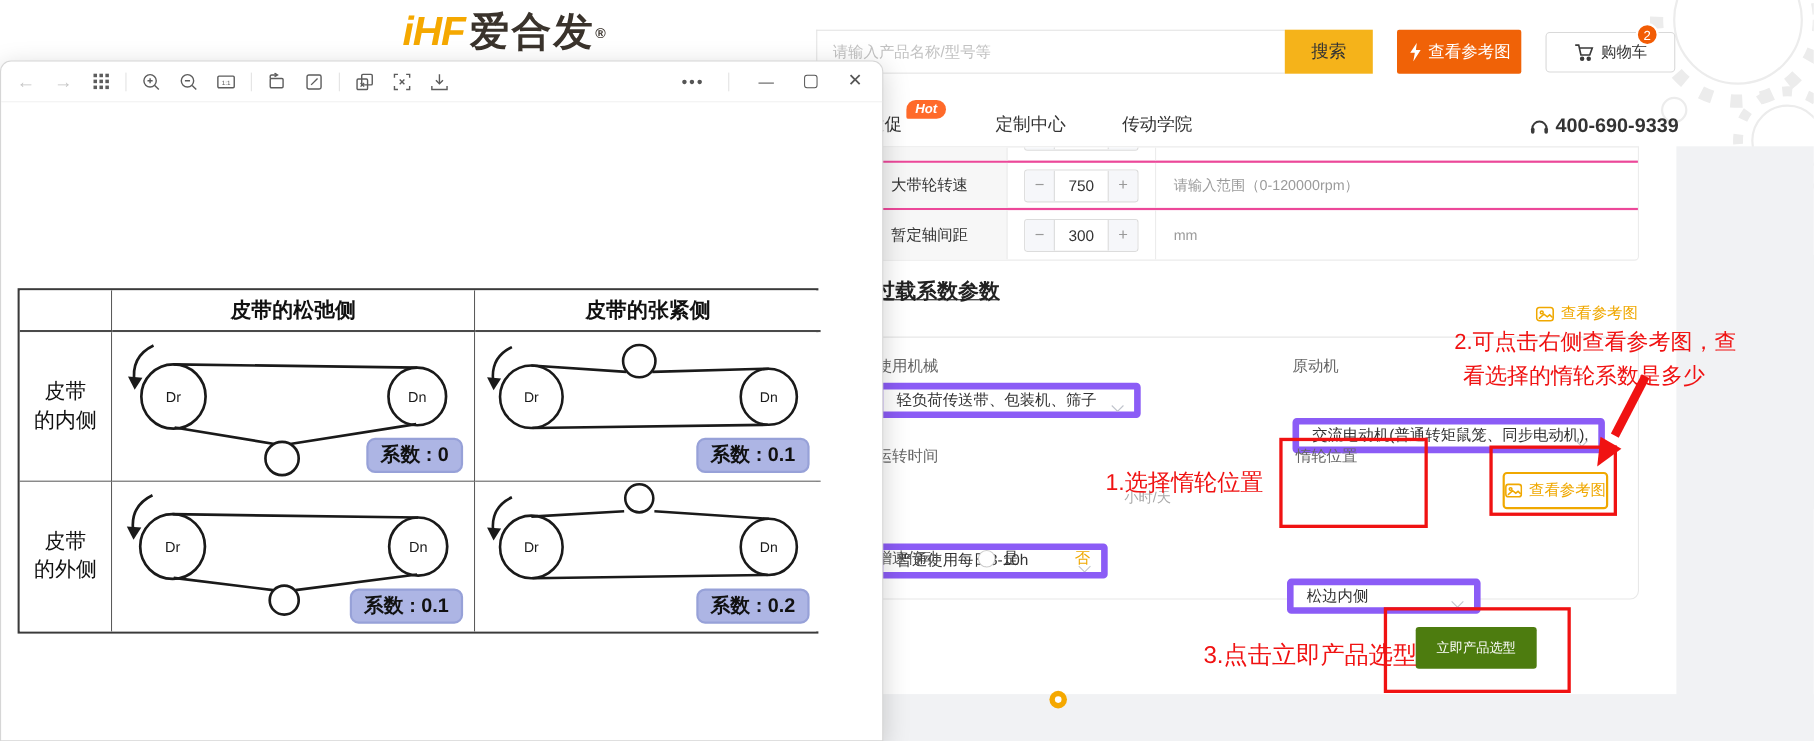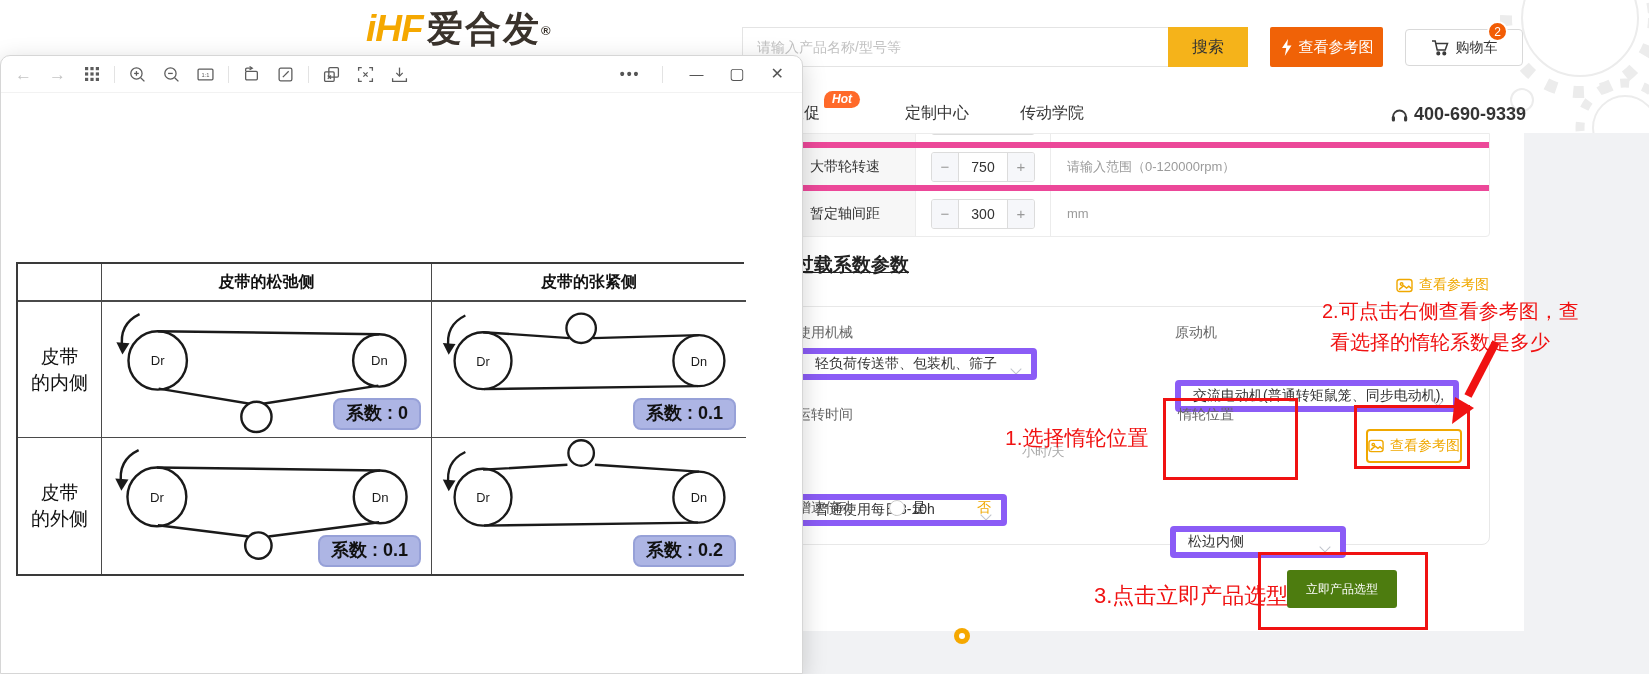--- a/index.html
+++ b/index.html
@@ -18,21 +18,21 @@
   .btn-search { width:80px; height:40px; background:#f5b31a; border:none; font-size:16px; color:#333; cursor:pointer; }
   .btn-quote { display:flex; align-items:center; justify-content:center; gap:6px; width:113px; height:40px; background:#f06207; color:#fff; font-size:15px; border:none; border-radius:2px; cursor:pointer; }
   .btn-cart { display:flex; align-items:center; justify-content:center; gap:7px; width:118px; height:37px; background:#fff; border:1px solid #d9d9d9; border-radius:4px; font-size:14px; color:#333; cursor:pointer; }
   .cart-badge { position:absolute; width:21px; height:21px; background:#f25c05; border:2px solid #fff; border-radius:50%; color:#fff; font-size:12px; display:flex; align-items:center; justify-content:center; }
   .nav-item { font-size:16px; color:#333; cursor:pointer; }
   .hot-pill { background:#ff6a2a; color:#fff; font-size:12px; font-style:italic; font-weight:700; padding:1px 8px 2px; border-radius:10px 10px 10px 2px; }
   .phone-num { font-size:18px; font-weight:700; color:#333; }
 
   
   .spec-table { border:1px solid #ececec; border-radius:0 0 4px 4px; background:#fff; }
-  .spec-row { display:flex; border-bottom:6px solid #ec4899; overflow:hidden; position:relative; }
+  .spec-row { display:flex; border-bottom:2px solid #ec4899; overflow:hidden; position:relative; }
   .spec-row:last-child { border-bottom:none; }
   .spec-label { width:120px; background:#f7f7f7; border-right:1px solid #ececec; font-size:14px; color:#333; display:flex; align-items:center; padding-left:14px; }
   .spec-value { width:135px; display:flex; align-items:center; justify-content:center; border-right:1px solid #ececec; }
   .spec-hint { flex:1; display:flex; align-items:center; padding-left:16px; font-size:13px; color:#9b9b9b; }
   .stepper { display:flex; width:104px; height:30px; border:1px solid #dcdcdc; border-radius:3px; background:#fff; overflow:hidden; }
   .stepper .sbtn { width:27px; background:#f6f7fa; color:#999; font-size:15px; display:flex; align-items:center; justify-content:center; cursor:pointer; }
   .stepper .sbtn.minus { border-right:1px solid #dcdcdc; }
   .stepper .sbtn.plus { border-left:1px solid #dcdcdc; }
   .stepper .sval { flex:1; display:flex; align-items:center; justify-content:center; font-size:14px; color:#333; }
 
@@ -56,21 +56,21 @@
   .viewer { background:#fff; border:1px solid #d6d6d6; border-radius:10px 10px 0 0; box-shadow:0 6px 24px rgba(0,0,0,.18); }
   .titlebar { display:flex; align-items:center; height:37px; padding:0 18px 0 14px; border-bottom:1px solid #f2f2f2; }
   .tb-icon { display:flex; align-items:center; justify-content:center; width:17px; height:17px; margin-right:17px; cursor:pointer; }
   .tb-arrow { font-size:17px; color:#c5c5c5; line-height:1; }
   .tdiv { width:1px; height:17px; background:#e3e3e3; margin:0 14px 0 -3px; }
   .wc { font-size:14px; color:#555; margin-left:26px; cursor:pointer; line-height:1; }
   .belt-table { display:grid; grid-template-columns:84px 330px 314px; grid-template-rows:38px 136px 136px; border:2px solid #3a3a3a; }
   .bt-cell { border-right:1.5px solid #4a4a4a; border-bottom:1.5px solid #4a4a4a; position:relative; background:#fff; }
   .bt-cell.last-col { border-right:none; }
   .bt-cell.last-row { border-bottom:none; }
-  .bt-head { display:flex; align-items:center; justify-content:center; font-size:16px; font-weight:700; color:#111; border-bottom-width:2px; }
+  .bt-head { display:flex; align-items:center; justify-content:center; font-size:19px; font-weight:700; color:#111; border-bottom-width:2px; }
   .bt-rowhdr { display:flex; align-items:center; justify-content:center; font-size:19px; color:#111; white-space:pre-line; text-align:center; line-height:1.35; }
   .coef-badge { position:absolute; right:10px; bottom:7px; background:#adb5e4; border:2px solid #97a1d8; border-radius:8px; padding:1px 11px 3px; font-size:18px; font-weight:700; color:#111; }
   .diagram { position:absolute; left:0; top:0; width:100%; height:100%; }
 </style>
 </head>
 <body>
 
 <div id="screen">
 
   <svg class="abs" style="left:1410px;top:0;width:239px;height:190px;" viewBox="0 0 239 190" fill="none">

